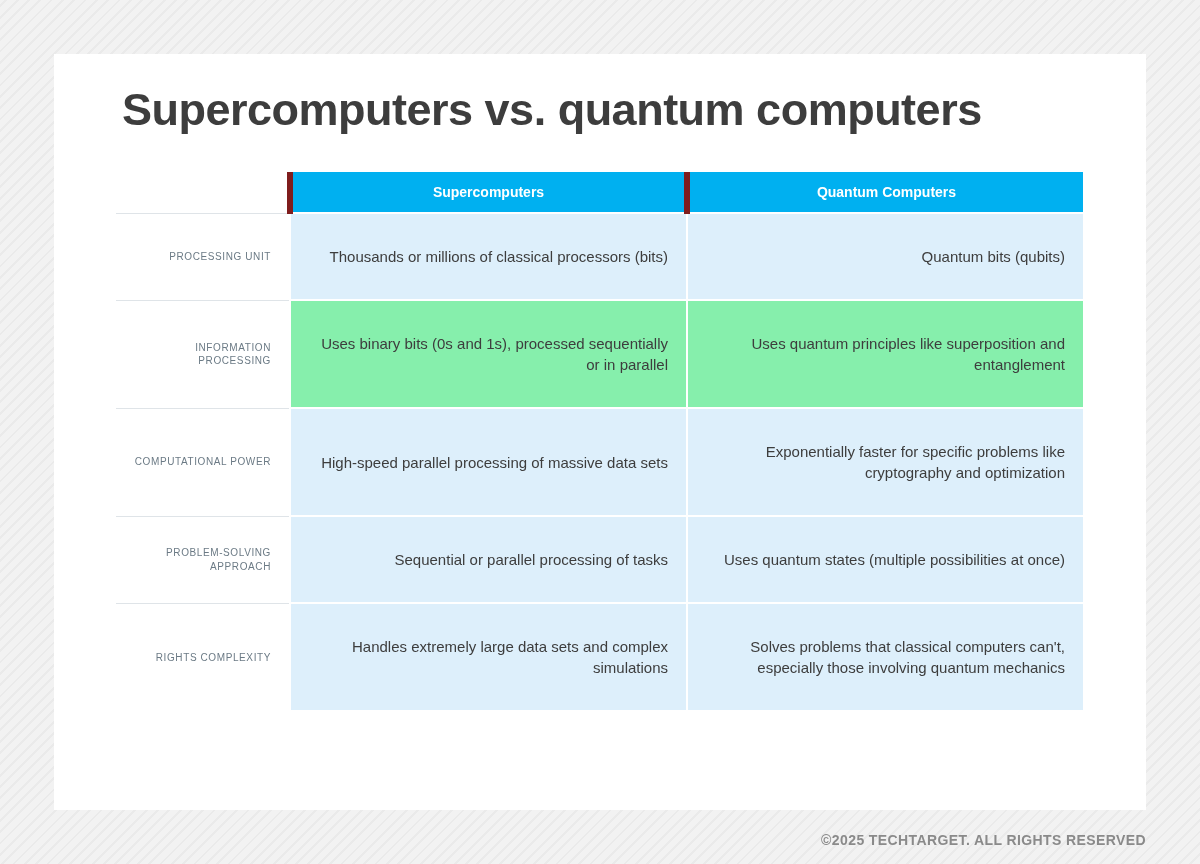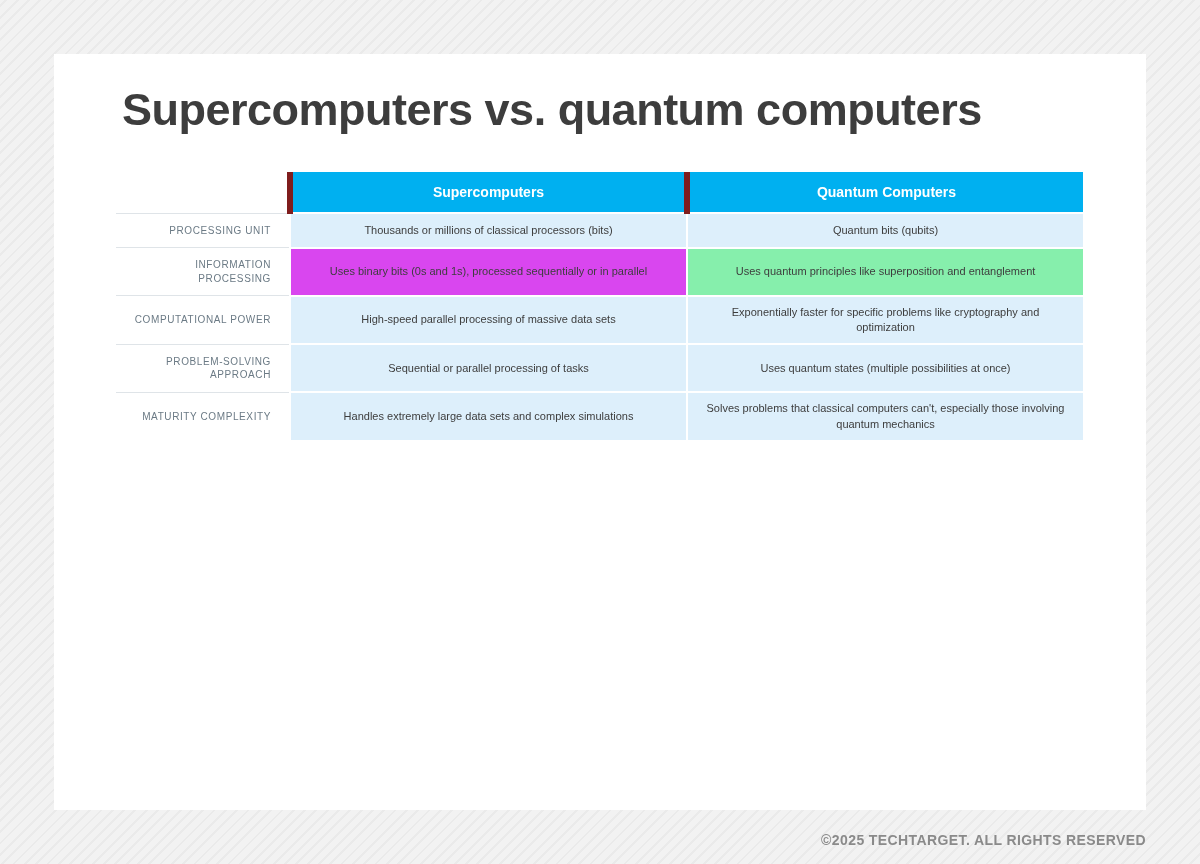--- a/index.html
+++ b/index.html
@@ -70,34 +70,34 @@
     color: #6b7a85;
     text-align: right;
     padding: 10px 18px 10px 6px;
     letter-spacing: 0.6px;
     line-height: 1.35;
     vertical-align: middle;
     border-top: 1px solid #dfe4e8;
     background: #ffffff;
   }
   td.cell {
-    font-size: 11px;
+    font-size: 15px;
     color: #3d3d3d;
-    text-align: center;
-    padding: 8px 18px;
+    text-align: right;
+    padding: 32px 18px;
     line-height: 1.4;
     vertical-align: middle;
     border-left: 2px solid #ffffff;
     border-right: 2px solid #ffffff;
     border-top: 2px solid #ffffff;
     border-bottom: 2px solid #ffffff;
   }
   tr.shade td.cell { background: #ddeffb; }
   tr.plain td.cell { background: #86efac; }
-  tr.plain td.cell.left-col { background: #d946ef; }
+  tr.plain td.cell.left-col { background: #86efac; }
 
   .footer {
     position: absolute;
     right: 54px;
     top: 832px;
     font-size: 14px;
     font-weight: bold;
     color: #8a8a8a;
     letter-spacing: 0.4px;
     white-space: nowrap;
@@ -138,21 +138,21 @@
         <td class="rowlabel">COMPUTATIONAL POWER</td>
         <td class="cell left-col">High-speed parallel processing of massive data sets</td>
         <td class="cell">Exponentially faster for specific problems like cryptography and optimization</td>
       </tr>
       <tr class="shade">
         <td class="rowlabel">PROBLEM-SOLVING APPROACH</td>
         <td class="cell left-col">Sequential or parallel processing of tasks</td>
         <td class="cell">Uses quantum states (multiple possibilities at once)</td>
       </tr>
       <tr class="shade">
-        <td class="rowlabel">MATURITY COMPLEXITY</td>
+        <td class="rowlabel">RIGHTS COMPLEXITY</td>
         <td class="cell left-col">Handles extremely large data sets and complex simulations</td>
         <td class="cell">Solves problems that classical computers can't, especially those involving quantum mechanics</td>
       </tr>
     </tbody>
   </table>
 
 </div>
 
 <div class="footer">©2025 TECHTARGET. ALL RIGHTS RESERVED</div>
 

